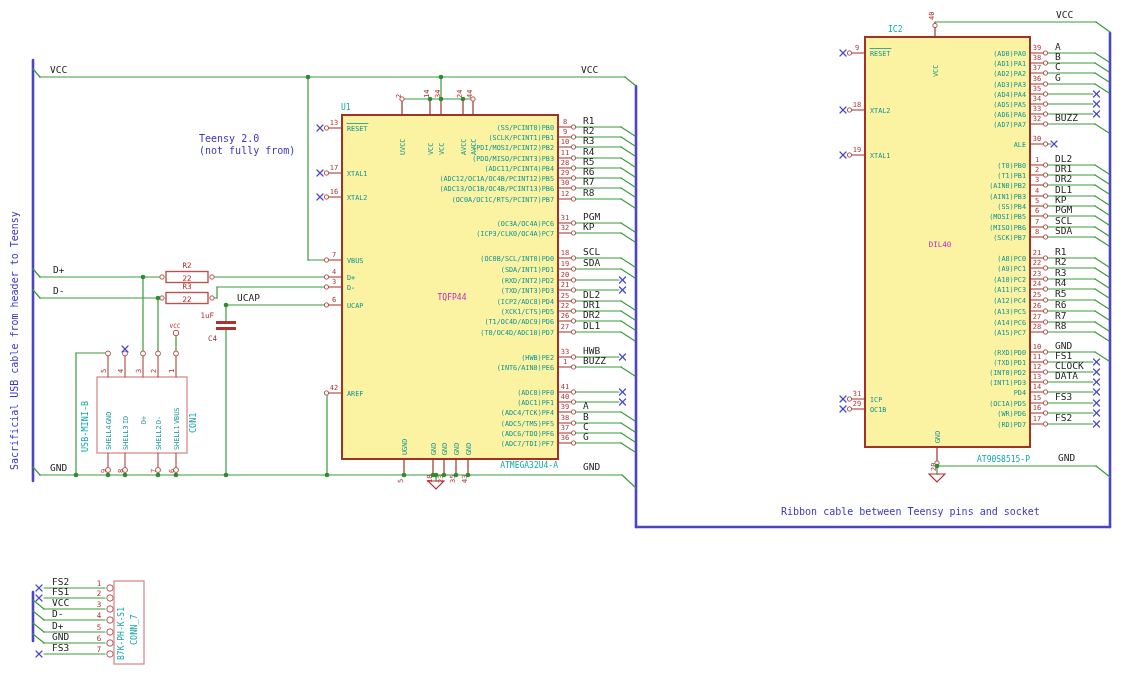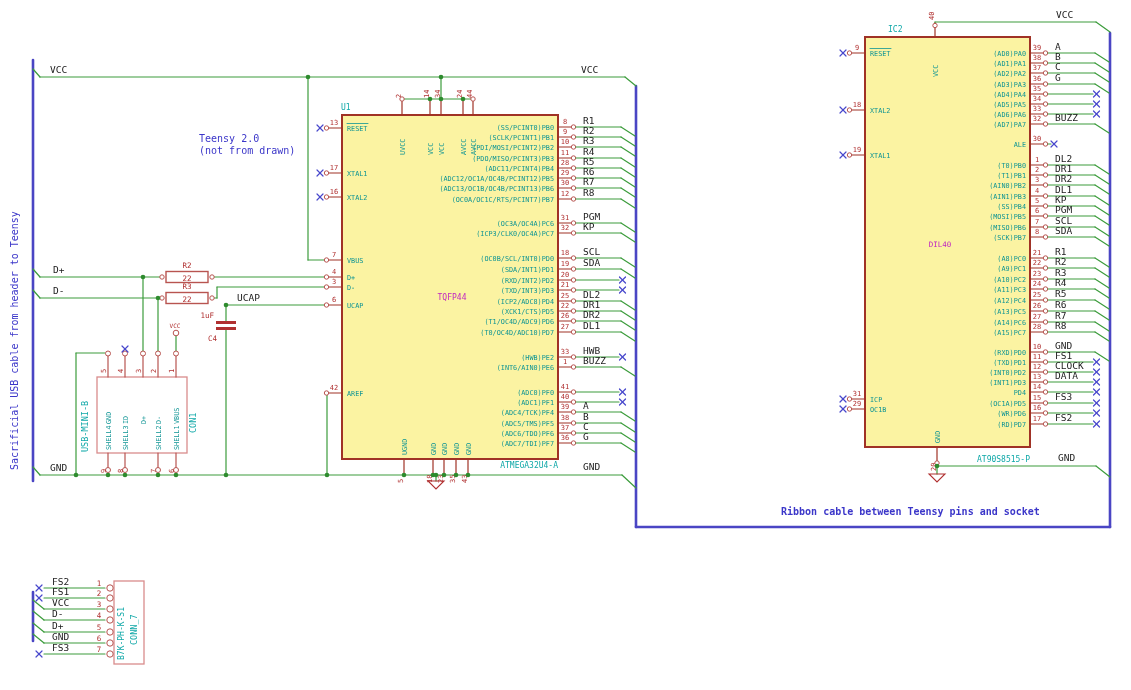--- a/index.html
+++ b/index.html
@@ -718,17 +718,17 @@
       <text x="53" y="294" fill="#1C1C1C" font-size="9.5" font-family="&quot;DejaVu Sans Mono&quot;,&quot;Liberation Mono&quot;,monospace" text-anchor="start">D-</text>
       <text x="237" y="301" fill="#1C1C1C" font-size="9.5" font-family="&quot;DejaVu Sans Mono&quot;,&quot;Liberation Mono&quot;,monospace" text-anchor="start">UCAP</text>
       <text x="50" y="471" fill="#1C1C1C" font-size="9.5" font-family="&quot;DejaVu Sans Mono&quot;,&quot;Liberation Mono&quot;,monospace" text-anchor="start">GND</text>
       <text x="583" y="470" fill="#1C1C1C" font-size="9.5" font-family="&quot;DejaVu Sans Mono&quot;,&quot;Liberation Mono&quot;,monospace" text-anchor="start">GND</text>
       <text x="1056" y="18" fill="#1C1C1C" font-size="9.5" font-family="&quot;DejaVu Sans Mono&quot;,&quot;Liberation Mono&quot;,monospace" text-anchor="start">VCC</text>
       <text x="1058" y="461" fill="#1C1C1C" font-size="9.5" font-family="&quot;DejaVu Sans Mono&quot;,&quot;Liberation Mono&quot;,monospace" text-anchor="start">GND</text>
     </svg>
 
   <div class="note" id="note-teensy" style="left:199px;top:133px;">
     <div>Teensy 2.0</div>
-    <div>(not from drawn)</div>
+    <div>(not fully from)</div>
   </div>
   <div class="note" id="note-usb" style="left:9px;top:470px;">Sacrificial USB cable from header to Teensy</div>
-  <div class="note" id="note-ribbon" style="left:781px;top:506px;font-weight:bold;">Ribbon cable between Teensy pins and socket</div>
+  <div class="note" id="note-ribbon" style="left:781px;top:506px;">Ribbon cable between Teensy pins and socket</div>
 </div>
 
 </body></html>

